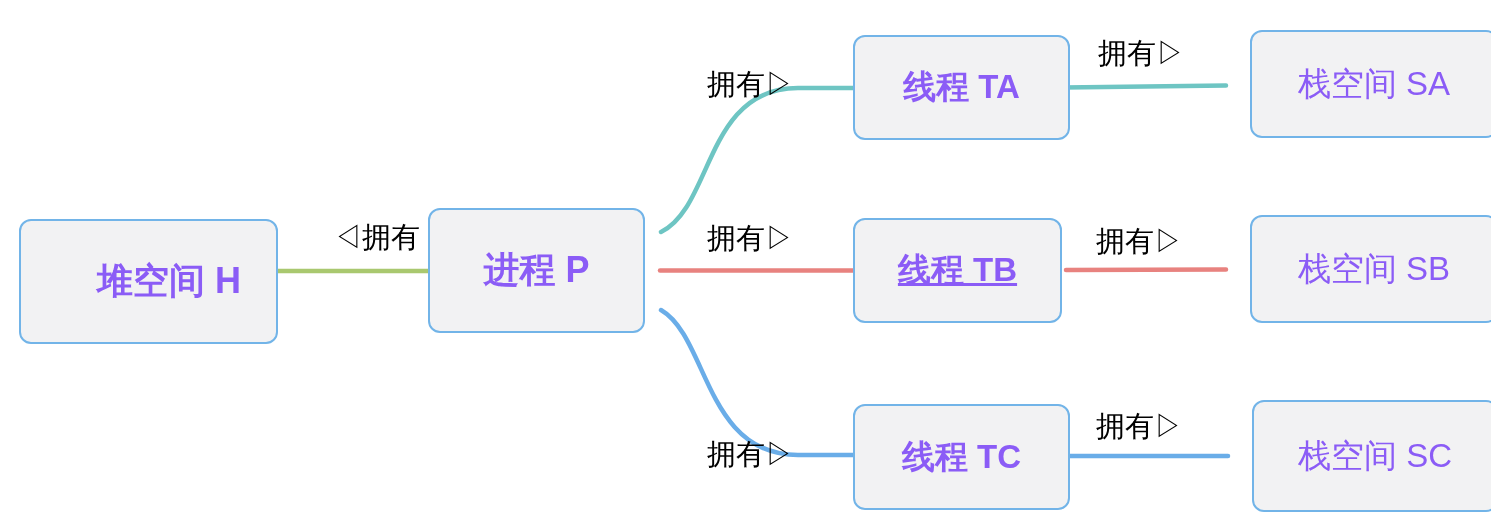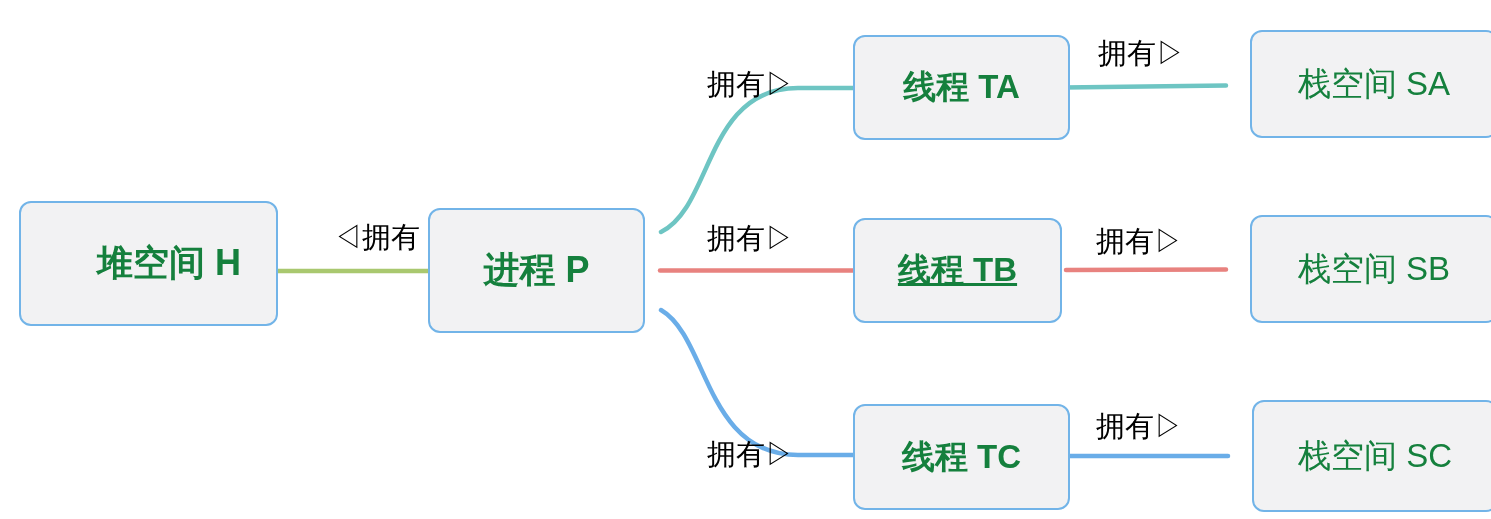--- a/index.html
+++ b/index.html
@@ -29,28 +29,28 @@
   }
   .node {
     position: absolute;
     box-sizing: border-box;
     background: #f2f2f3;
     border: 2.5px solid #72b4e8;
     border-radius: 12px;
     display: flex;
     align-items: center;
     justify-content: center;
-    color: #15803d;
+    color: #8b5cf6;
     white-space: nowrap;
   }
   .node.lvl-main { font-size: 36px; font-weight: 700; }
   .node.lvl-thread { font-size: 33px; font-weight: 700; }
   .node.lvl-stack { font-size: 33px; font-weight: 400; margin-left: 32px; }
 
-  .n-h  { left: 19px;   top: 201px; width: 259px; height: 125px; padding-left: 41px; }
+  .n-h  { left: 19px;   top: 219px; width: 259px; height: 125px; padding-left: 41px; }
   .n-p  { left: 428px;  top: 208px; width: 217px; height: 125px; }
   .n-ta { left: 853px;  top: 35px;  width: 217px; height: 105px; }
   .n-tb { left: 853px;  top: 218px; width: 209px; height: 105px; text-decoration: underline; }
   .n-tc { left: 853px;  top: 404px; width: 217px; height: 106px; }
   .n-sa { left: 1218px; top: 30px;  width: 248px; height: 108px; }
   .n-sb { left: 1218px; top: 215px; width: 248px; height: 108px; }
   .n-sc { left: 1220px; top: 400px; width: 246px; height: 112px; }
 
   .edge-label {
     position: absolute;

